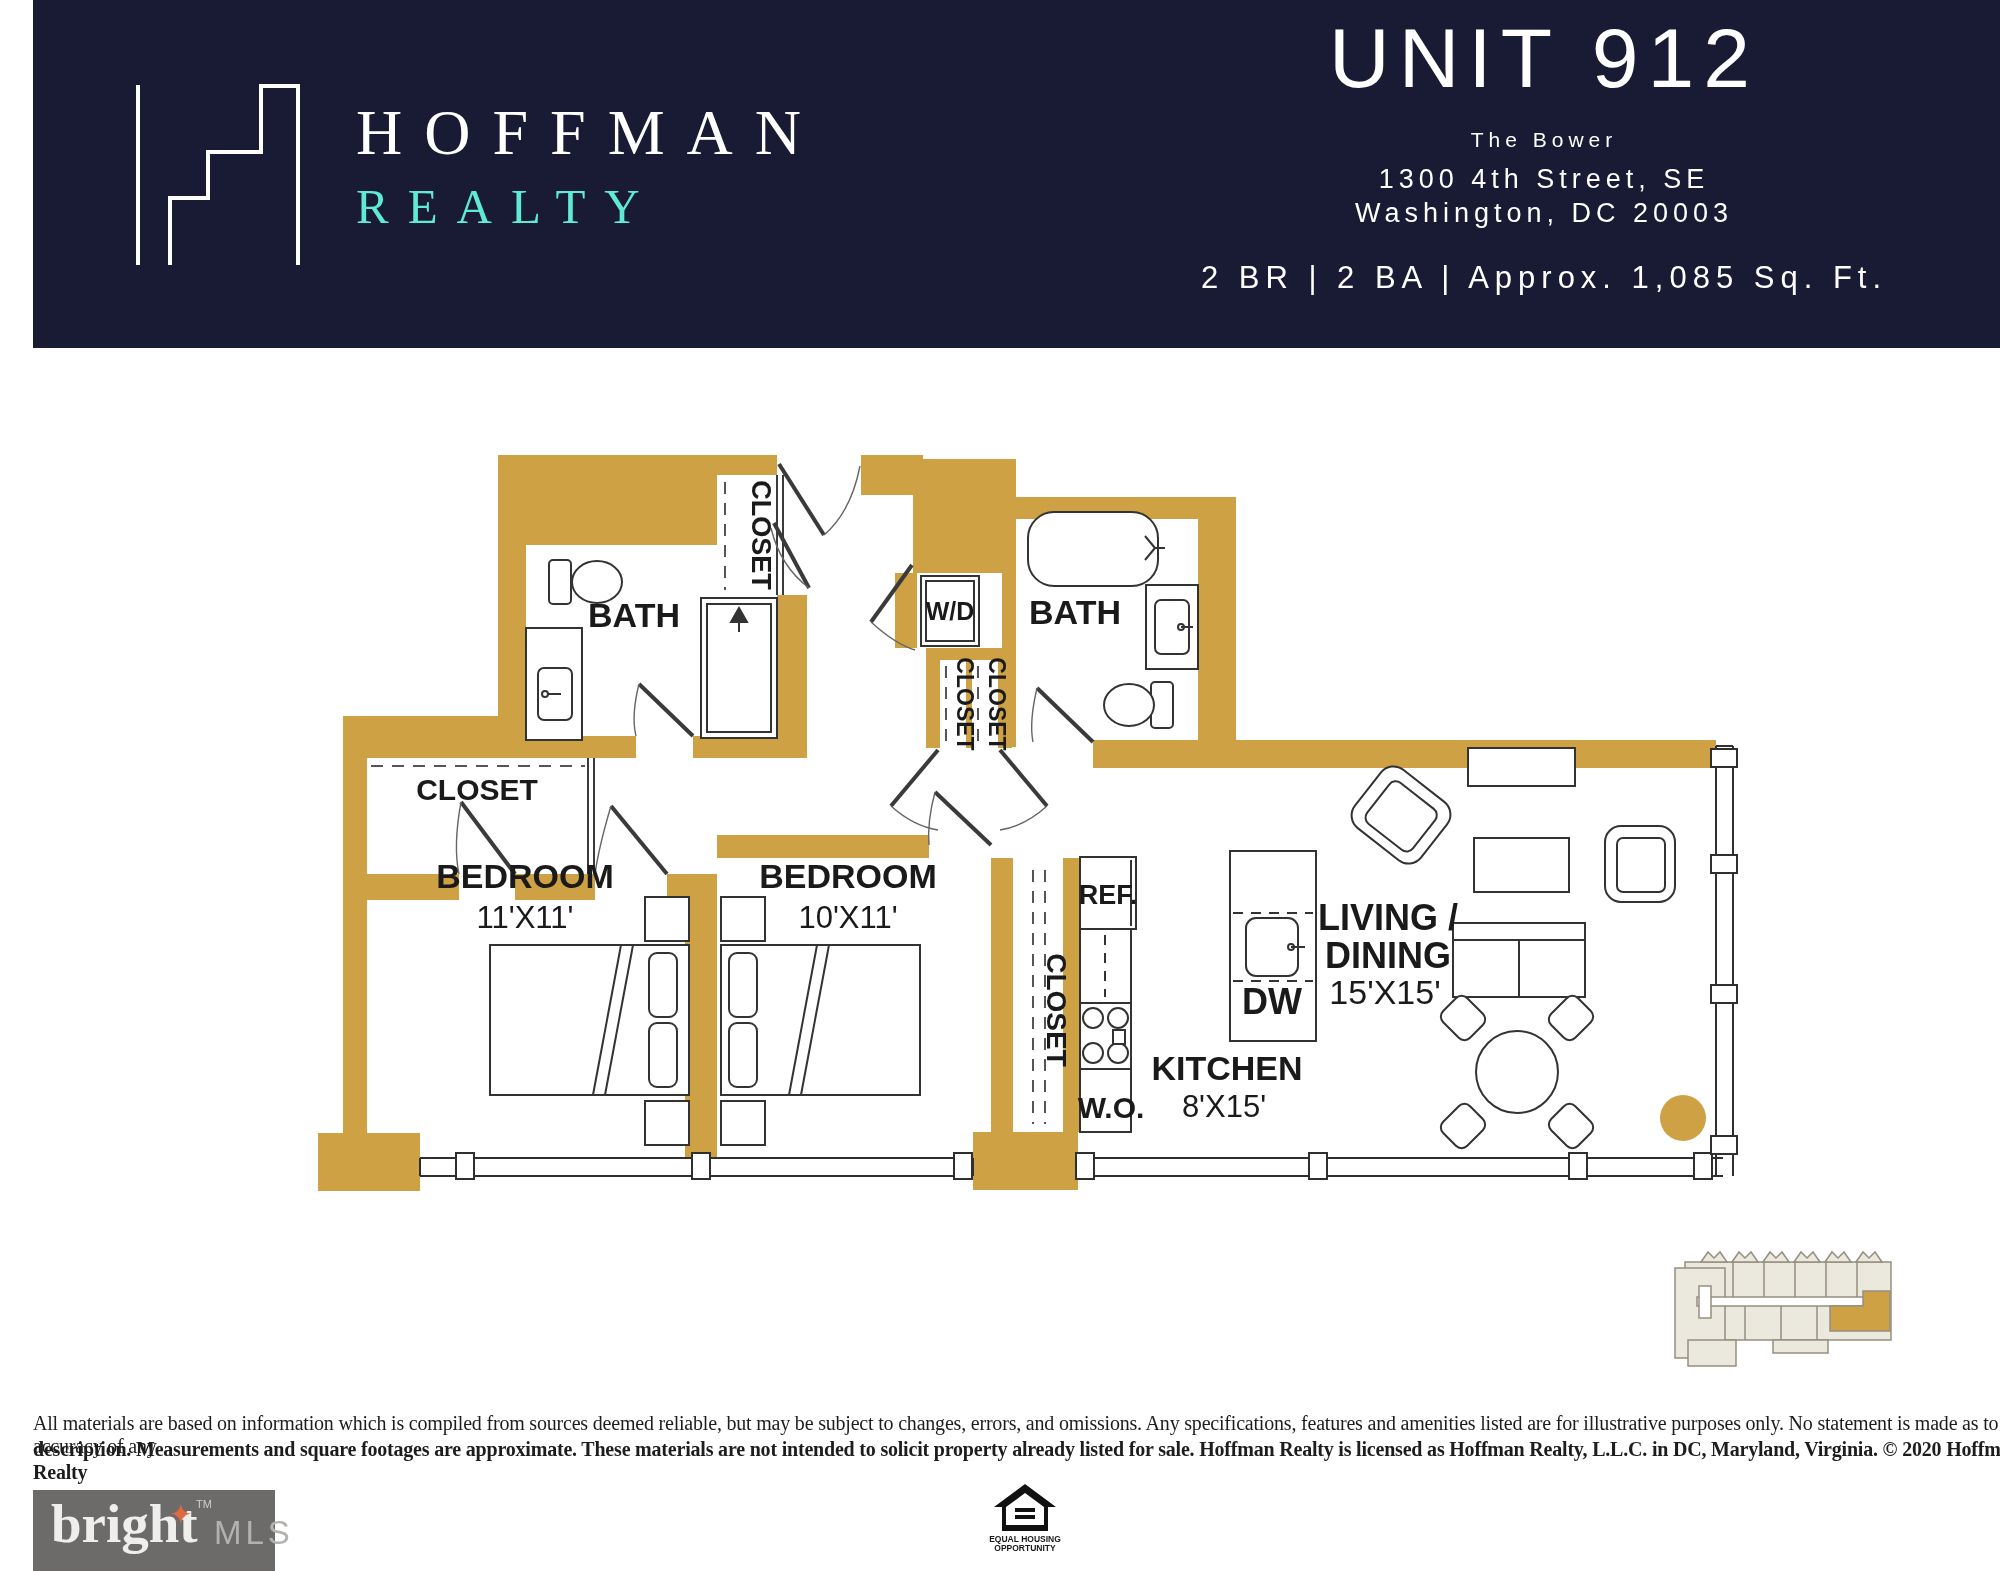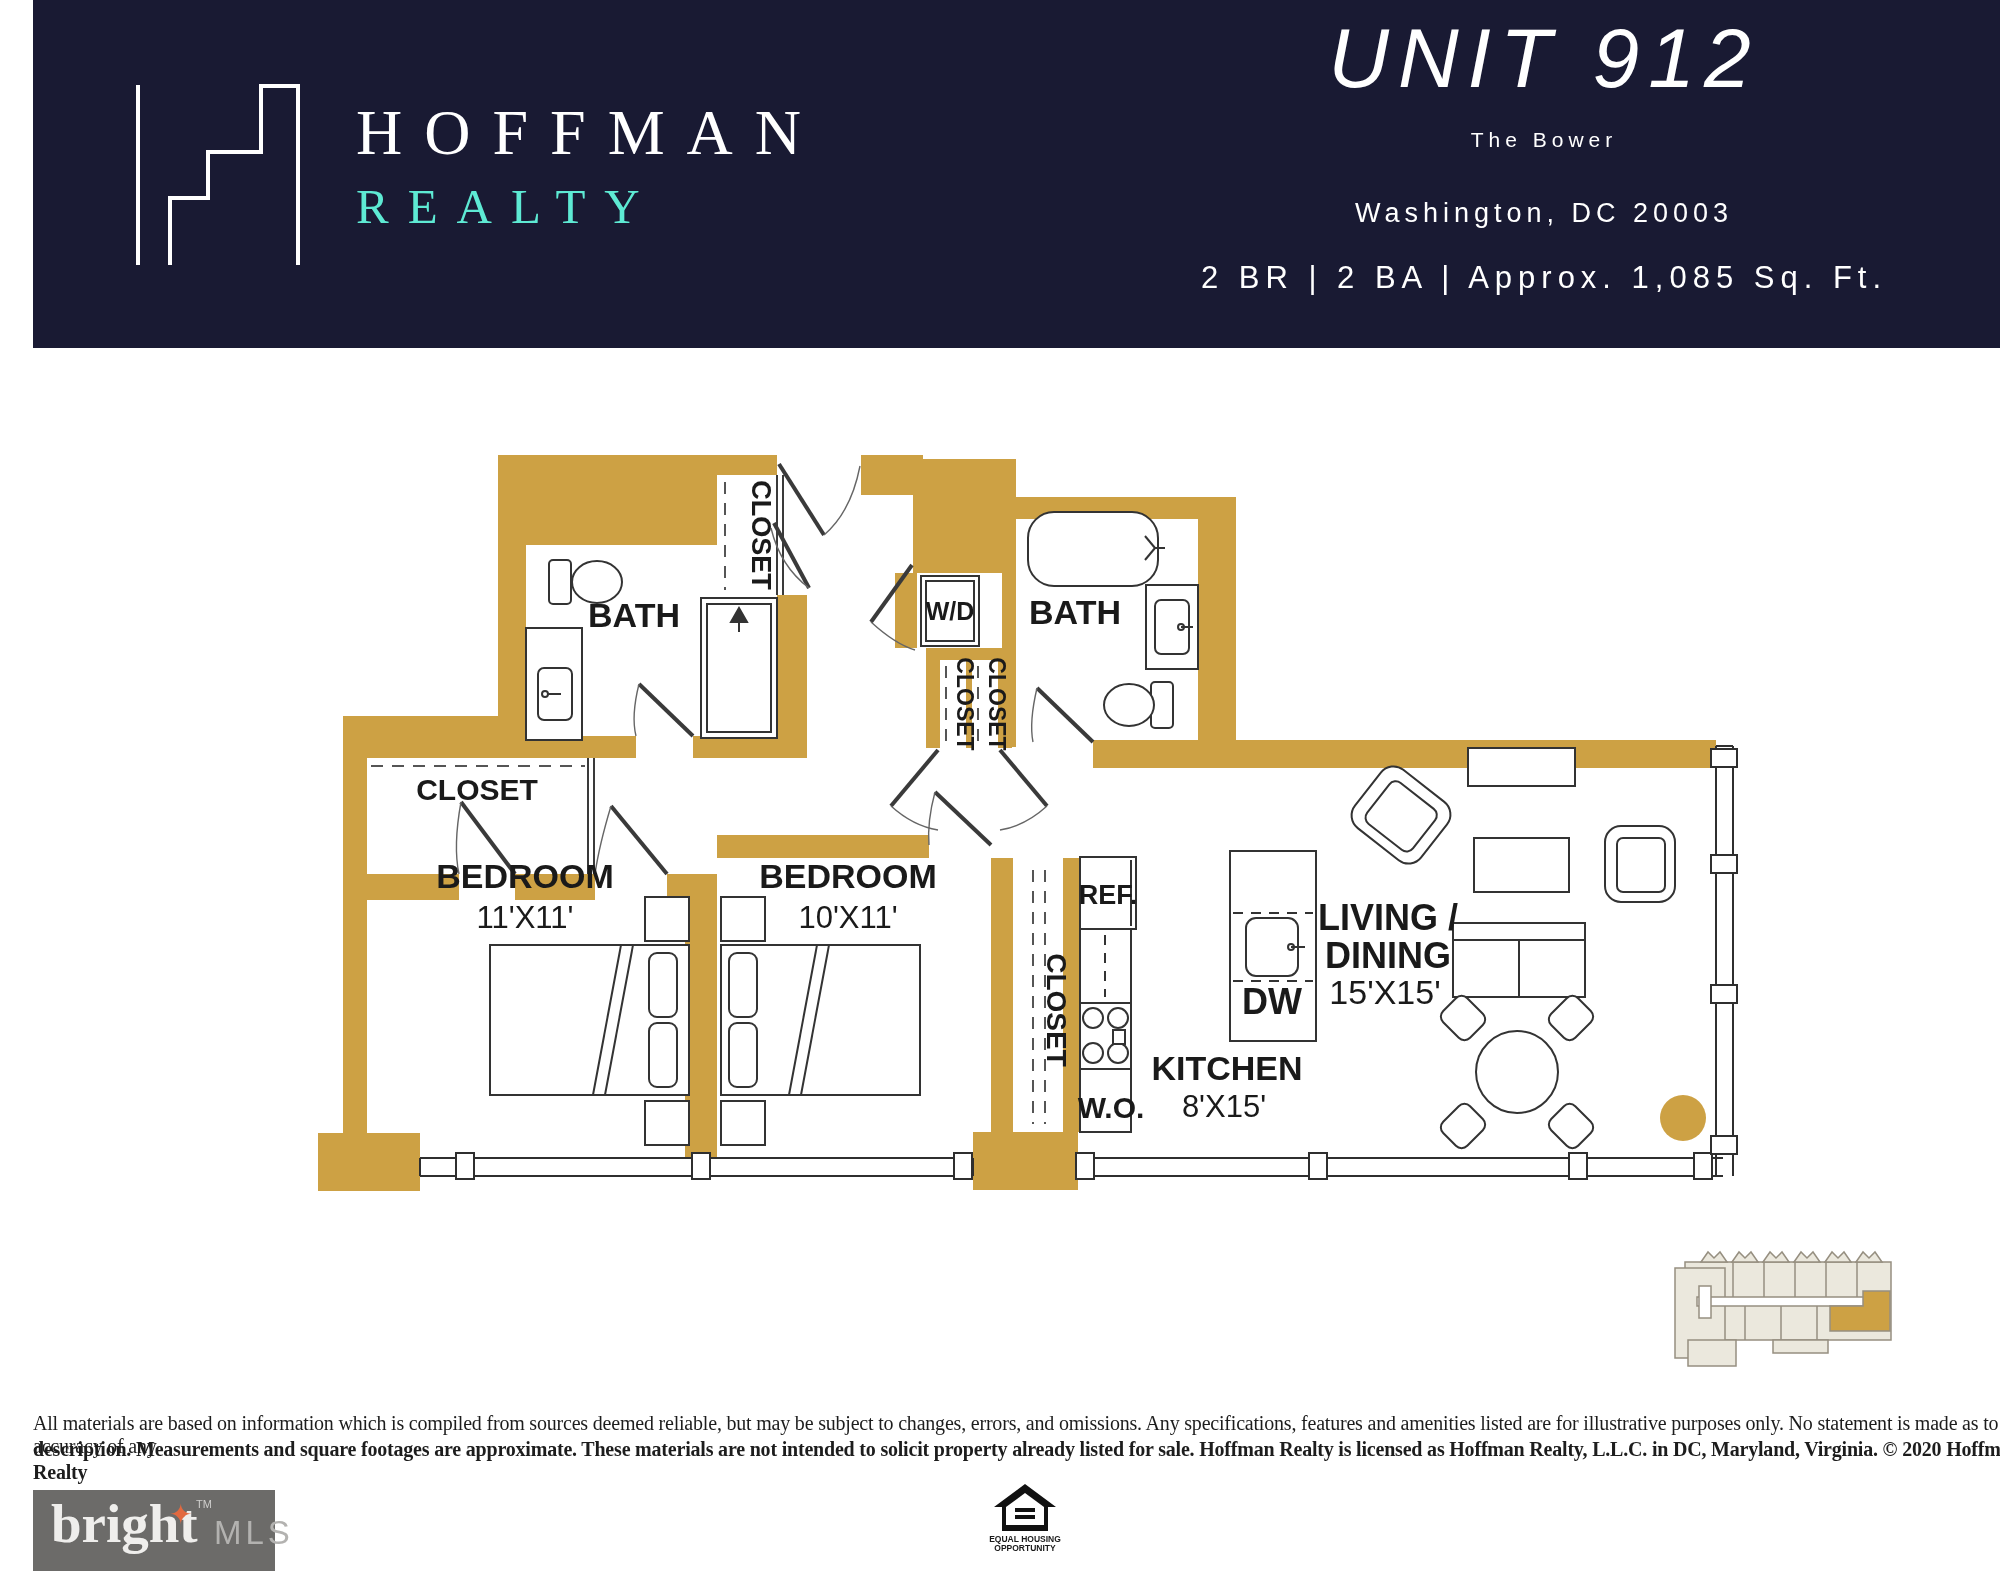--- a/index.html
+++ b/index.html
@@ -6,21 +6,21 @@
   #page{position:relative;width:2000px;height:1571px;background:#ffffff;overflow:hidden;
         font-family:"Liberation Sans",sans-serif;margin-left:33px;}
   
   .hdr{position:absolute;left:0;top:0;width:2000px;height:348px;}
   .hdr .abs{position:absolute;white-space:nowrap;}
   .brand1{left:323px;top:96px;font-family:"Liberation Serif",serif;font-size:64px;
           letter-spacing:22px;color:#fff;}
   .brand2{left:323px;top:178px;font-family:"Liberation Serif",serif;font-size:49px;
           letter-spacing:19px;color:#5eead4;}
   .rblock{position:absolute;left:1150px;width:722px;text-align:center;color:#fff;}
-  .unit{top:10px;font-size:84px;letter-spacing:9px;font-weight:400;font-style:italic;}
+  .unit{top:10px;font-size:84px;letter-spacing:9px;font-weight:400;}
   .bldg{top:128px;font-size:21px;letter-spacing:5px;}
   .addr1{top:164px;font-size:27px;letter-spacing:5px;}
   .addr2{top:198px;font-size:27px;letter-spacing:5px;}
   .specs{top:260px;font-size:31px;letter-spacing:6px;}
   
   .disc{position:absolute;left:0;width:2000px;text-align:left;color:#1d1d1d;
         font-family:"Liberation Serif",serif;font-size:20px;letter-spacing:-0.2px;}
   .brightbox{position:absolute;left:0;top:1490px;width:242px;height:81px;background:#6c6b69;}
   .brightword{position:absolute;left:18px;top:2px;font-family:"Liberation Serif",serif;
               font-size:55px;font-weight:bold;color:#efeeec;}
@@ -37,20 +37,21 @@
   <div class="hdr" style="background:#191a33;">
     <svg style="position:absolute;left:97px;top:84px;" width="176" height="182" viewBox="0 0 176 182">
       <path d="M8,181 V1" stroke="#ffffff" stroke-width="4" fill="none"></path>
       <path d="M168,181 V2 H131 V68 H78 V114 H40 V181" stroke="#ffffff" stroke-width="4" fill="none"></path>
     </svg>
     <div class="abs brand1">HOFFMAN</div>
     <div class="abs brand2">REALTY</div>
 
     <div class="rblock abs unit">UNIT 912</div>
     <div class="rblock abs bldg">The Bower</div>
+    <div class="rblock abs addr1">1300 4th Street, SE</div>
     <div class="rblock abs addr2">Washington, DC 20003</div>
     <div class="rblock abs specs">2 BR | 2 BA | Approx. 1,085 Sq. Ft.</div>
   </div>
 
   <svg style="position:absolute;left:0;top:0;" width="2000" height="1571" viewBox="0 0 2000 1571">
 
     <g fill="#cda144">
       <rect x="465" y="455" width="219" height="90"></rect>
       <rect x="684" y="455" width="60" height="20"></rect>
       <rect x="465" y="545" width="28" height="195"></rect>

